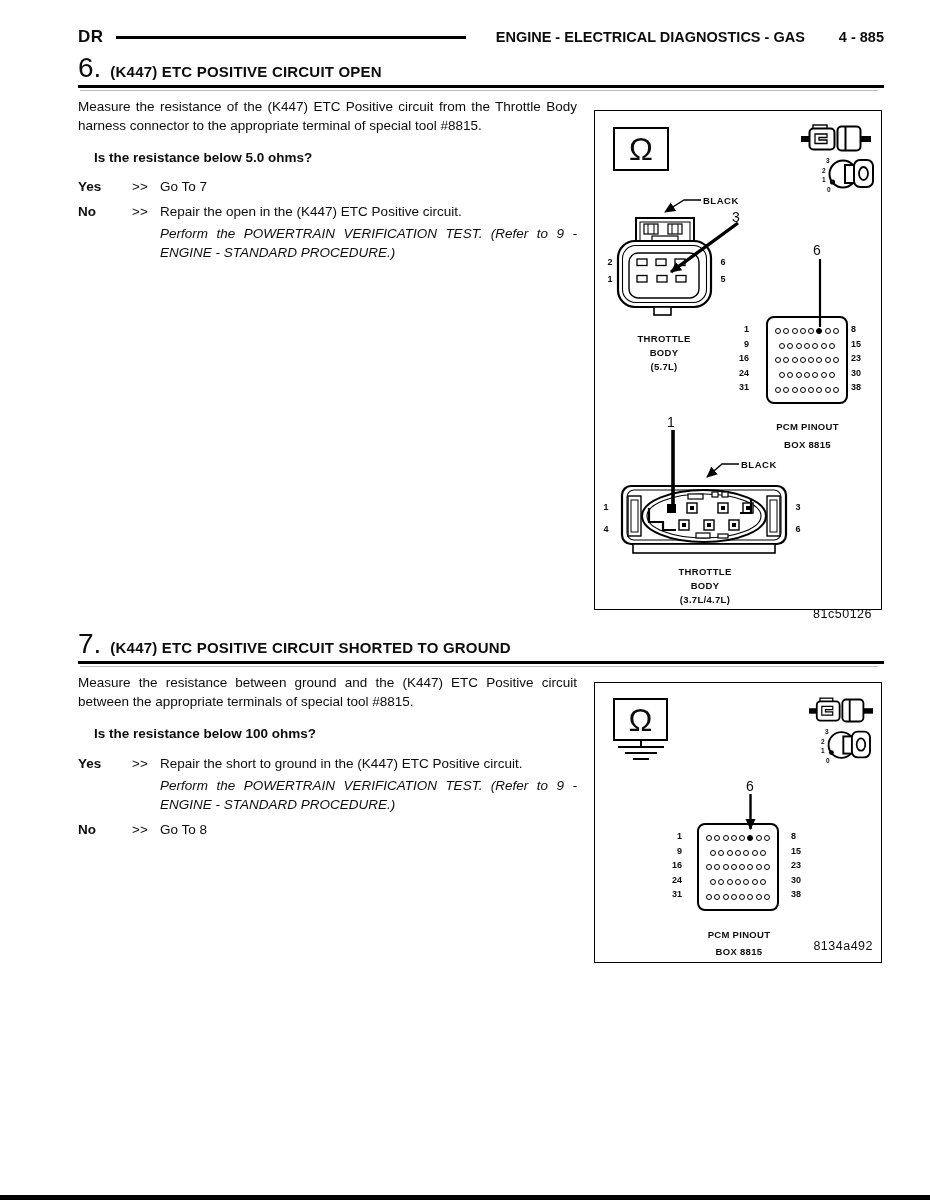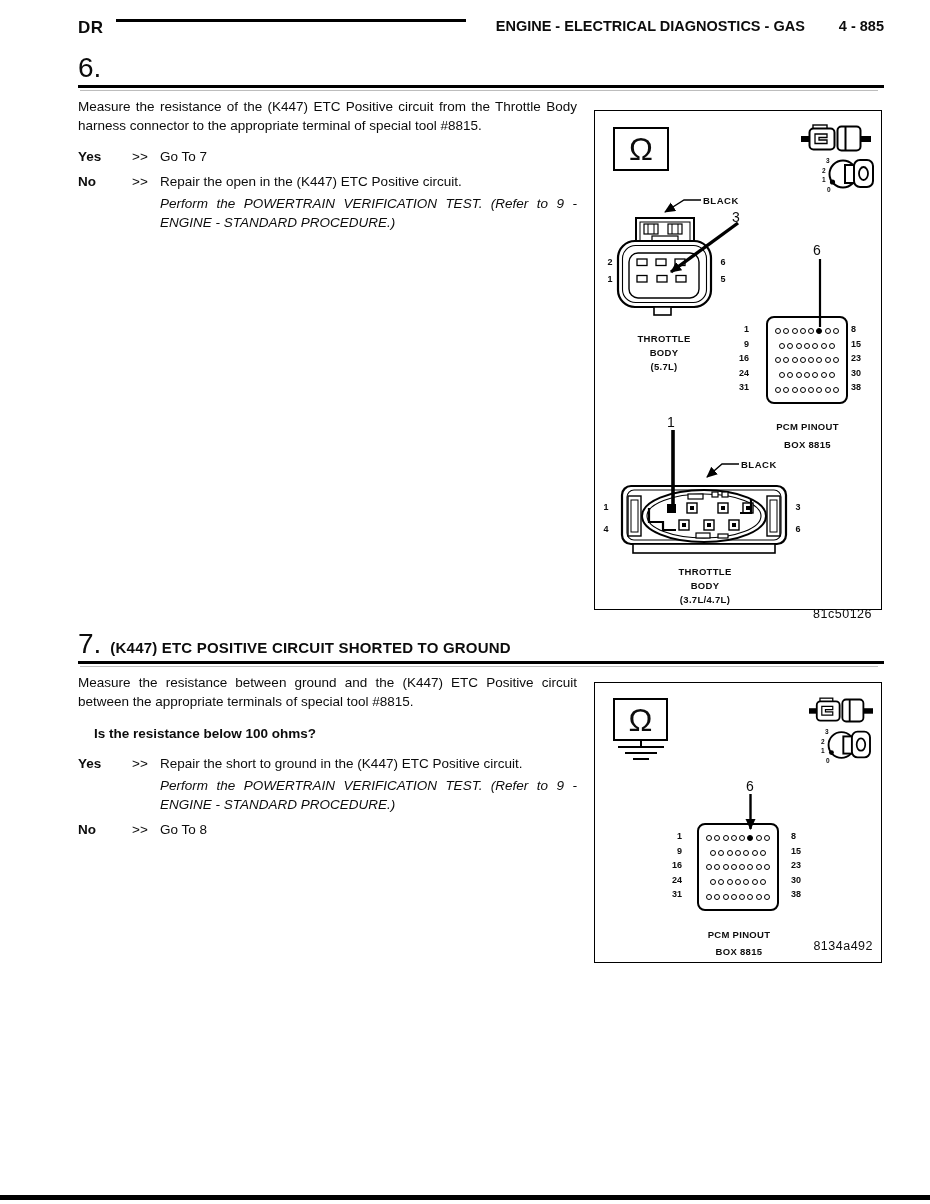--- a/index.html
+++ b/index.html
@@ -1,19 +1,19 @@
 <!DOCTYPE html>
 <html><head>
 <meta charset="utf-8">
 <style>
   html,body{margin:0;padding:0;}
   body{width:930px;height:1204px;position:relative;background:#fff;color:#0c0c0c;
        font-family:"Liberation Sans",sans-serif;overflow:hidden;}
   
-  .header{position:absolute;left:78px;top:18px;width:806px;display:flex;}
+  .header{position:absolute;left:78px;top:27px;width:806px;display:flex;align-items:center;}
   .hdr-model{font-size:17px;font-weight:bold;letter-spacing:.5px;}
   .hdr-line{flex:1;height:0;border-top:3.5px solid #000;margin:1px 10px 0 12px;}
   .hdr-title{font-size:14.5px;font-weight:bold;white-space:nowrap;padding-left:20px;}
   .hdr-page{font-size:14.5px;font-weight:bold;margin-left:34px;white-space:nowrap;}
   
   .step{position:absolute;left:78px;width:806px;}
   #step6{top:52px;}
   #step7{top:628px;}
   .step-title{display:flex;align-items:baseline;gap:9px;}
   .step-num{font-size:28px;font-weight:400;}
@@ -70,24 +70,26 @@
 <div class="header">
   <span class="hdr-model">DR</span>
   <span class="hdr-line"></span>
   <span class="hdr-title">ENGINE - ELECTRICAL DIAGNOSTICS - GAS</span>
   <span class="hdr-page">4 - 885</span>
 </div>
 
 <div class="step" id="step6">
   <div class="step-title">
     <span class="step-num">6.</span>
+    <span class="step-title-text">(K447) ETC POSITIVE CIRCUIT OPEN</span>
   </div>
   <div class="step-rule"></div>
   <div class="narrow">
     <p class="body-p">Measure the resistance of the (K447) ETC Positive circuit from the Throttle Body harness connector to the appropriate terminal of special tool #8815.</p>
+    <div class="question">Is the resistance below 5.0 ohms?</div>
     <div class="result">
       <span class="rlabel">Yes</span>
       <span class="rarrow">&gt;&gt;</span>
       <span class="rtext">
           <p>Go To 7</p>
         </span>
     </div>
     <div class="result tight">
       <span class="rlabel">No</span>
       <span class="rarrow">&gt;&gt;</span>

